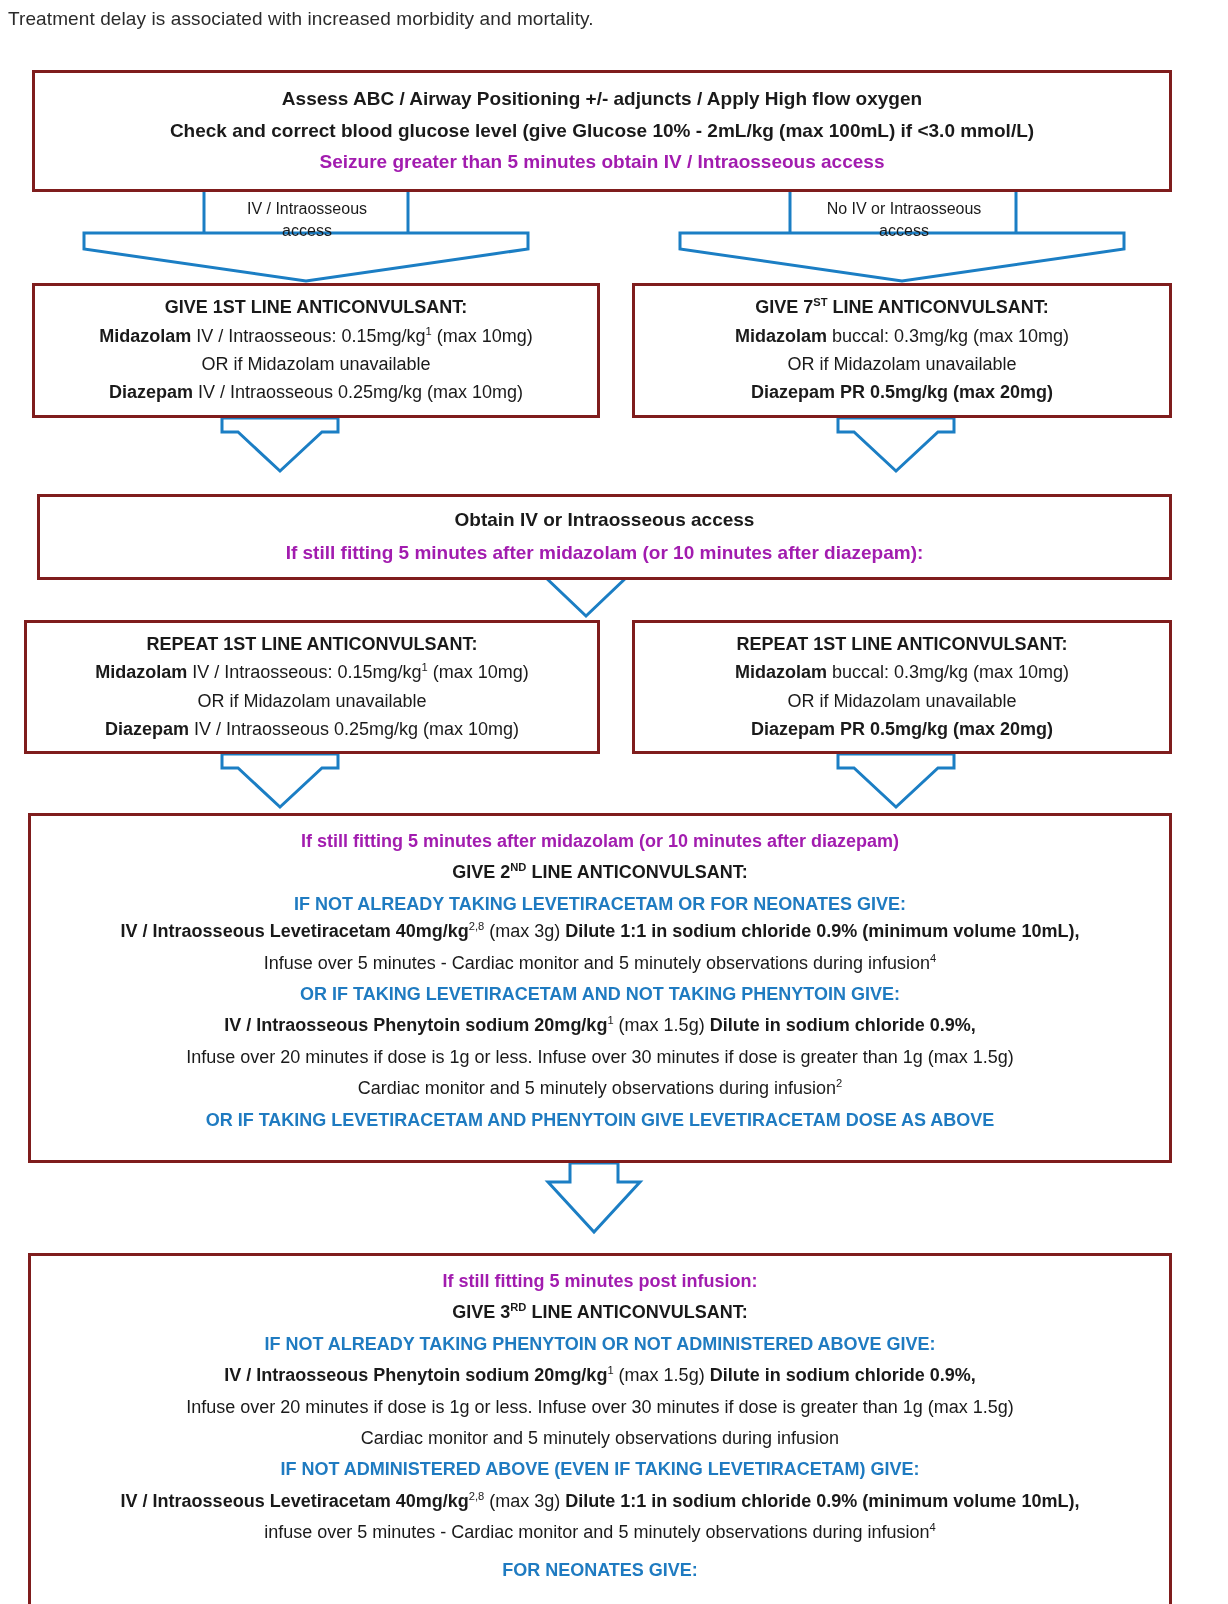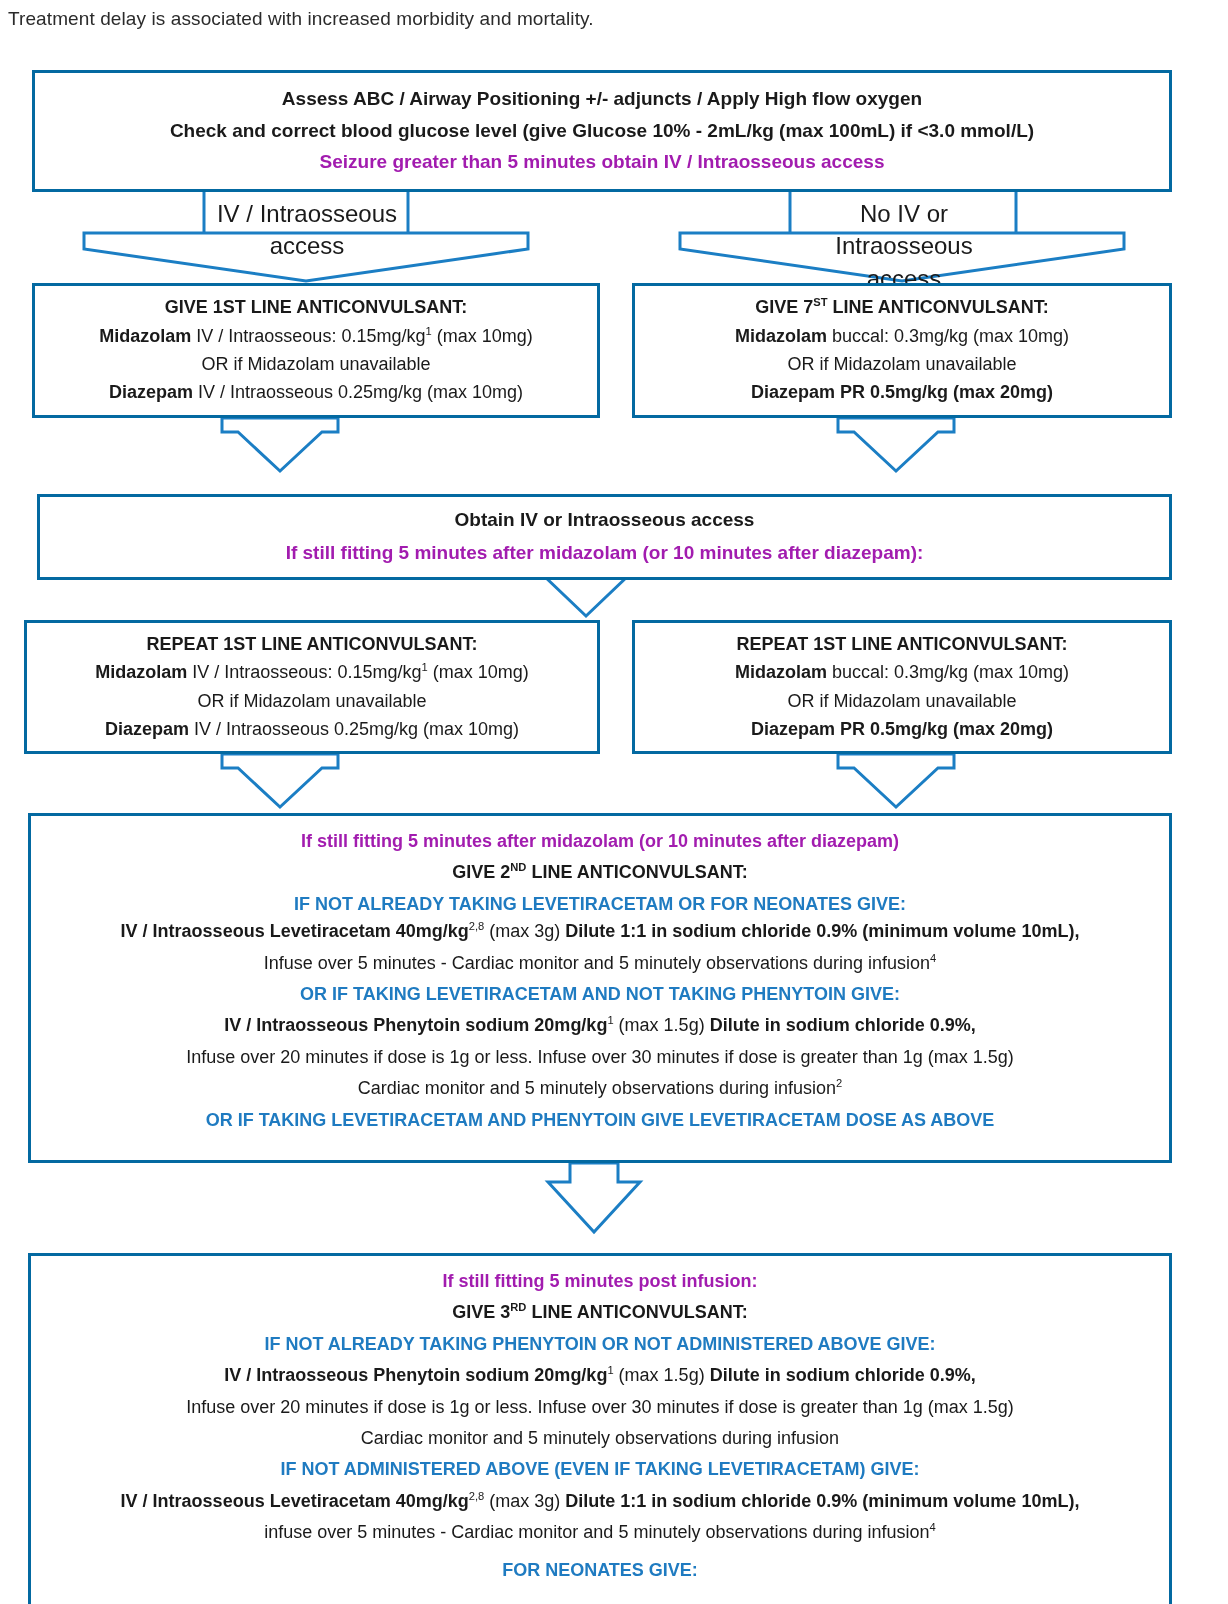--- a/index.html
+++ b/index.html
@@ -23,42 +23,42 @@
     top: 8px;
     font-size: 19px;
     color: #2b2b2b;
     letter-spacing: 0.1px;
     white-space: nowrap;
   }
 
   
   .box {
     position: absolute;
-    border: 3px solid #0369a1;
+    border: 3px solid #7f1d1d;
     background: #ffffff;
     display: flex;
     flex-direction: column;
     align-items: center;
     justify-content: center;
   }
   .line {
     text-align: center;
     line-height: 1.30;
     white-space: nowrap;
   }
   .bold   { font-weight: bold; }
   .red    { color: #a21caf; font-weight: bold; }
   .blue   { color: #1f7bc1; font-weight: bold; }
   sup { font-size: 0.62em; vertical-align: super; line-height: 0; }
 
   
   .branch-label {
     position: absolute;
     text-align: center;
-    font-size: 24px;
+    font-size: 16px;
     color: #1a1a1a;
     line-height: 1.35;
   }
 
   
   .connect-svg {
     position: absolute;
     left: 0; top: 0;
     width: 1228px;
     height: 1604px;

